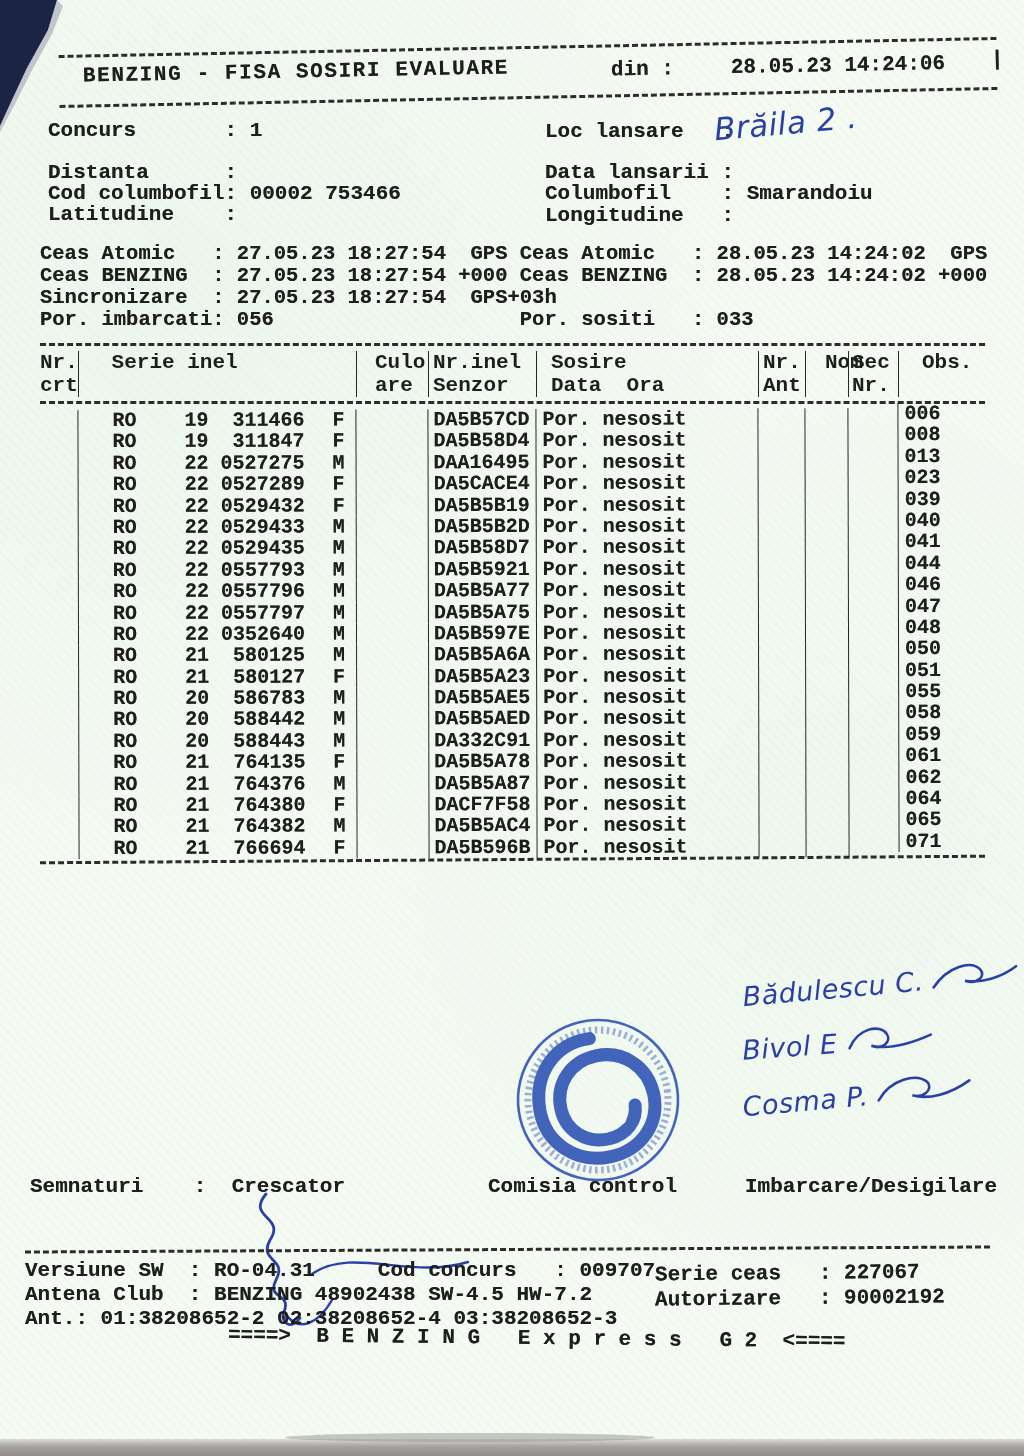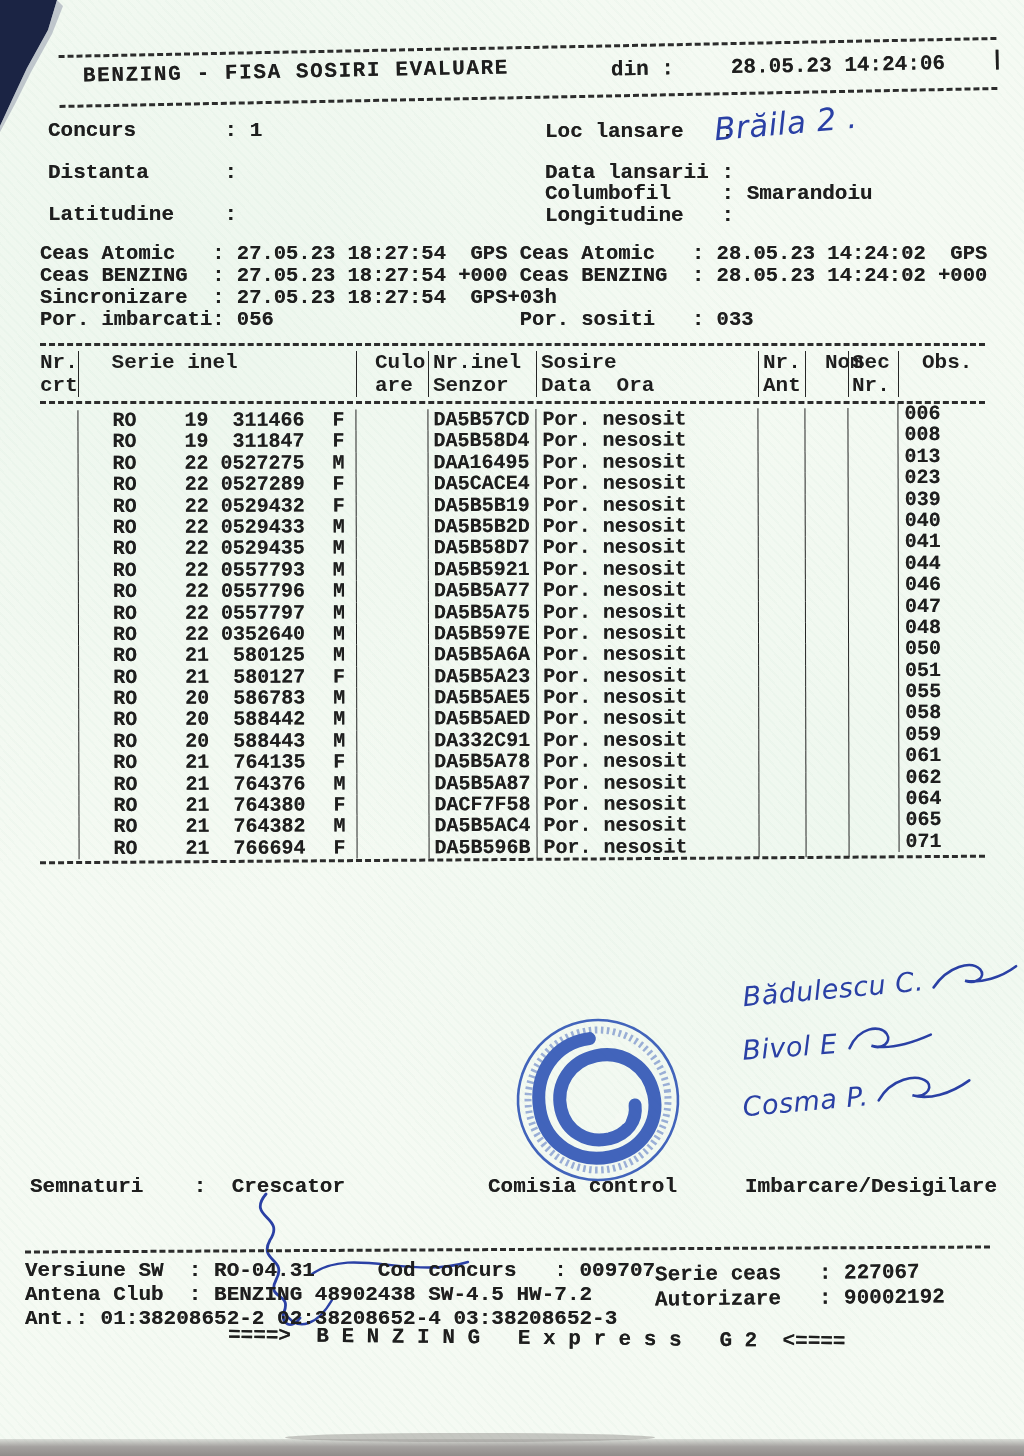--- a/index.html
+++ b/index.html
@@ -74,20 +74,21 @@
     <div class="dash dash-top"></div>
     <div class="pre title">BENZING - FISA SOSIRI EVALUARE</div>
     <div class="pre din-l">din :</div>
     <div class="pre din-v">28.05.23 14:24:06</div>
     <div class="pre tick">|</div>
     <div class="dash dash-bot"></div>
   </div>
 
   <div class="pre" style="left:48px;top:120px">Concurs       : 1</div>
   <div class="pre" style="left:48px;top:162px">Distanta      :</div>
+  <div class="pre" style="left:48px;top:183px">Cod columbofil: 00002 753466</div>
   <div class="pre" style="left:48px;top:204px">Latitudine    :</div>
 
   <div class="pre" style="left:545px;top:121px">Loc lansare   :</div>
   <div class="pre" style="left:545px;top:162px">Data lansarii :</div>
   <div class="pre" style="left:545px;top:183px">Columbofil    : Smarandoiu</div>
   <div class="pre" style="left:545px;top:205px">Longitudine   :</div>
 
   <div class="hand" style="left:714px;top:108px;font-size:31px;transform:rotate(-5deg)">Brăila 2 .</div>
 
   <div class="pre clock-line" style="left:40px;top:243px">Ceas Atomic   : 27.05.23 18:27:54  GPS Ceas Atomic   : 28.05.23 14:24:02  GPS</div>
@@ -95,21 +96,21 @@
   <div class="pre clock-line" style="left:40px;top:287px">Sincronizare  : 27.05.23 18:27:54  GPS+03h</div>
   <div class="pre clock-line" style="left:40px;top:309px">Por. imbarcati: 056                    Por. sositi   : 033</div>
 
   <div class="tbl">
     <div class="dash-line"></div>
     <div class="thead">
       <div class="hc w-crt"><div>Nr.</div><div>crt</div></div>
       <div class="hc w-serie bl" style="padding-left:20px"><div> Serie inel</div></div>
       <div class="hc w-culo bl" style="padding-left:18px"><div>Culo</div><div>are</div></div>
       <div class="hc w-senz bl" style="padding-left:4px"><div>Nr.inel</div><div>Senzor</div></div>
-      <div class="hc w-sos bl" style="padding-left:4px"><div>Sosire</div><div>Data  Ora</div></div>
+      <div class="hc w-sos bl" style="padding-left:14px"><div>Sosire</div><div>Data  Ora</div></div>
       <div class="hc w-ant bl" style="padding-left:4px"><div>Nr.</div><div>Ant</div></div>
       <div class="hc w-nom bl" style="padding-left:19px"><div>Nom</div></div>
       <div class="hc w-sec bl" style="padding-left:3px"><div>Sec</div><div>Nr.</div></div>
       <div class="hc w-obs bl" style="padding-left:23px"><div>Obs.</div></div>
     </div>
     <div class="dash-line"></div>
     <div class="tbody">
         <div class="trow">
       <div class="bc w-crt"></div>
       <div class="bc w-serie bl serie"><span>RO    19  311466</span><span class="sex">F</span></div>

